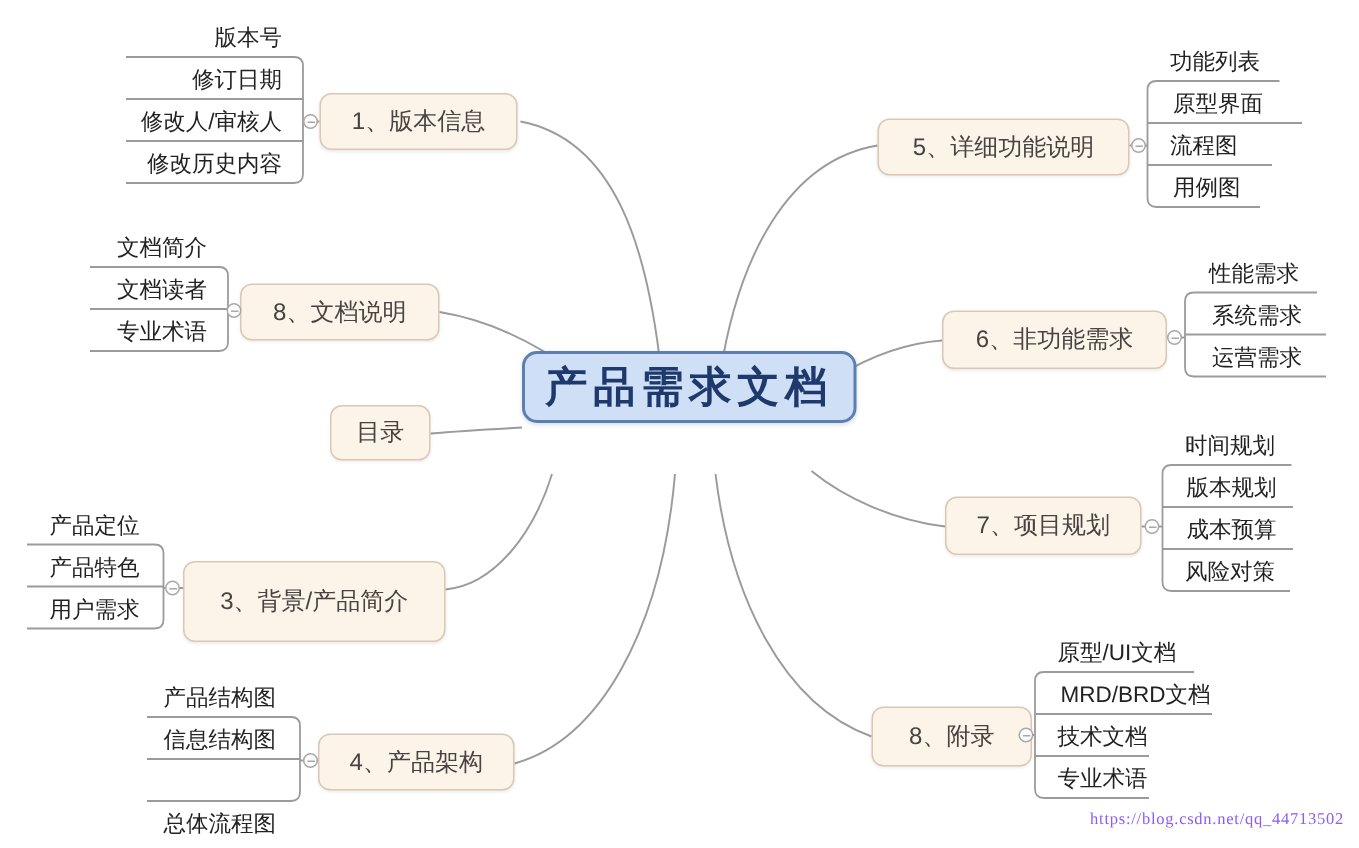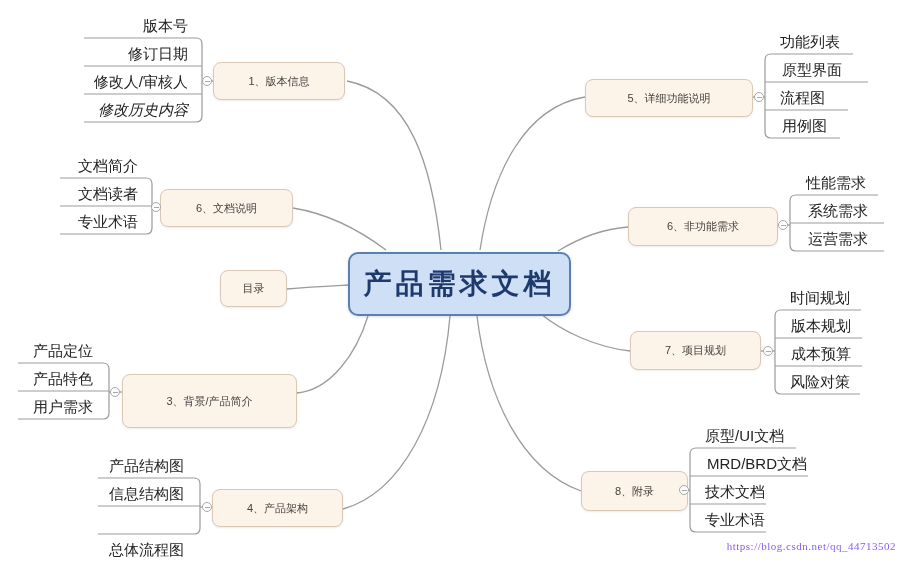--- a/index.html
+++ b/index.html
@@ -8,21 +8,21 @@
     overflow:hidden;font-family:"Liberation Sans",sans-serif;
   }
   svg.links{position:absolute;left:0;top:0;width:906px;height:565px;}
   svg.links path{fill:none;stroke:#9b9b9b;stroke-width:1.3;}
   svg.links path.leafline{stroke-width:1.2;}
 
   .node{
     position:absolute;display:flex;align-items:center;justify-content:center;
     box-sizing:border-box;border-radius:8px;
     background:#fcf3e9;border:1.5px solid #d9c8b6;
-    color:#474340;font-size:11px;white-space:nowrap;
+    color:#474340;font-size:16px;white-space:nowrap;
     box-shadow:0 1px 2px rgba(90,70,50,0.10);
   }
   .node.center{
     border-radius:10px;background:#cfdff6;border:2px solid #5c7fb2;
     color:#1e3a6d;font-family:"Liberation Serif",serif;font-weight:bold;
     font-size:28px;letter-spacing:4px;
     box-shadow:0 1px 3px rgba(40,70,120,0.18);
   }
   .leaf{
     position:absolute;width:140px;height:20px;line-height:20px;
@@ -78,45 +78,45 @@
 
     <path class="leafline" d="M853,54 H771 Q765,54 765,60 V132 Q765,138 771,138 H840 M765,82 H868 M765,110 H848"></path>
 
     <path class="leafline" d="M878,195 H796 Q790,195 790,201 V245 Q790,251 796,251 H884 M790,223 H884"></path>
 
     <path class="leafline" d="M861,310 H781 Q775,310 775,316 V388 Q775,394 781,394 H860 M775,338 H862 M775,366 H862"></path>
 
     <path class="leafline" d="M796,448 H696 Q690,448 690,454 V526 Q690,532 696,532 H766 M690,476 H808 M690,504 H766"></path>
   </svg>
 
-  <div class="node center" style="left:348px;top:252px;width:223px;height:64px;">产品需求文档</div>
+  <div class="node center" style="left:348px;top:234px;width:223px;height:48px;">产品需求文档</div>
 
   <div class="node" style="left:213px;top:62px;width:132px;height:38px;">1、版本信息</div>
-  <div class="node" style="left:160px;top:189px;width:133px;height:38px;">6、文档说明</div>
+  <div class="node" style="left:160px;top:189px;width:133px;height:38px;">8、文档说明</div>
   <div class="node" style="left:220px;top:270px;width:67px;height:37px;">目录</div>
   <div class="node" style="left:122px;top:374px;width:175px;height:54px;">3、背景/产品简介</div>
   <div class="node" style="left:212px;top:489px;width:131px;height:38px;">4、产品架构</div>
   <div class="node" style="left:585px;top:79px;width:168px;height:38px;">5、详细功能说明</div>
   <div class="node" style="left:628px;top:207px;width:150px;height:39px;">6、非功能需求</div>
   <div class="node" style="left:630px;top:331px;width:131px;height:39px;">7、项目规划</div>
   <div class="node" style="left:581px;top:471px;width:107px;height:40px;">8、附录</div>
 
   <div class="toggle" style="left:202px;top:76px;"></div>
   <div class="toggle" style="left:151px;top:202px;"></div>
   <div class="toggle" style="left:110px;top:387px;"></div>
   <div class="toggle" style="left:202px;top:502px;"></div>
   <div class="toggle" style="left:754px;top:92px;"></div>
   <div class="toggle" style="left:778px;top:220px;"></div>
   <div class="toggle" style="left:763px;top:346px;"></div>
   <div class="toggle" style="left:679px;top:485px;"></div>
 
   <div class="leaf lft" style="left:48px;top:16px;">版本号</div>
   <div class="leaf lft" style="left:48px;top:44px;">修订日期</div>
   <div class="leaf lft" style="left:48px;top:72px;">修改人/审核人</div>
-  <div class="leaf lft" style="left:48px;top:100px;font-style:italic;">修改历史内容</div>
+  <div class="leaf lft" style="left:48px;top:100px;">修改历史内容</div>
 
   <div class="leaf lft" style="left:-2px;top:156px;">文档简介</div>
   <div class="leaf lft" style="left:-2px;top:184px;">文档读者</div>
   <div class="leaf lft" style="left:-2px;top:212px;">专业术语</div>
 
   <div class="leaf lft" style="left:-47px;top:341px;">产品定位</div>
   <div class="leaf lft" style="left:-47px;top:369px;">产品特色</div>
   <div class="leaf lft" style="left:-47px;top:397px;">用户需求</div>
 
   <div class="leaf lft" style="left:44px;top:456px;">产品结构图</div>

